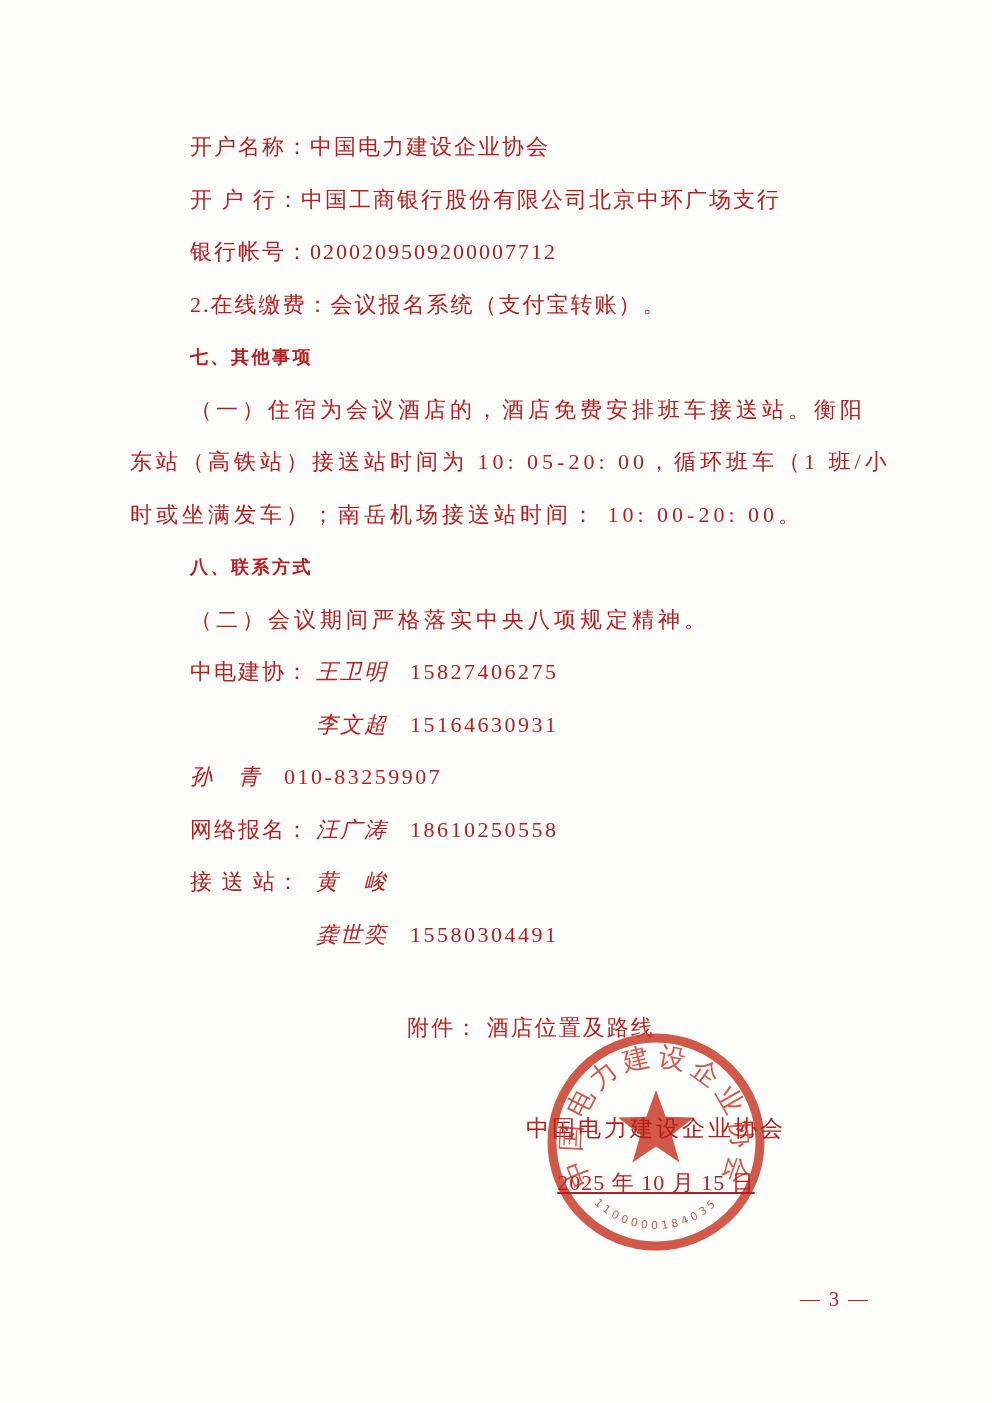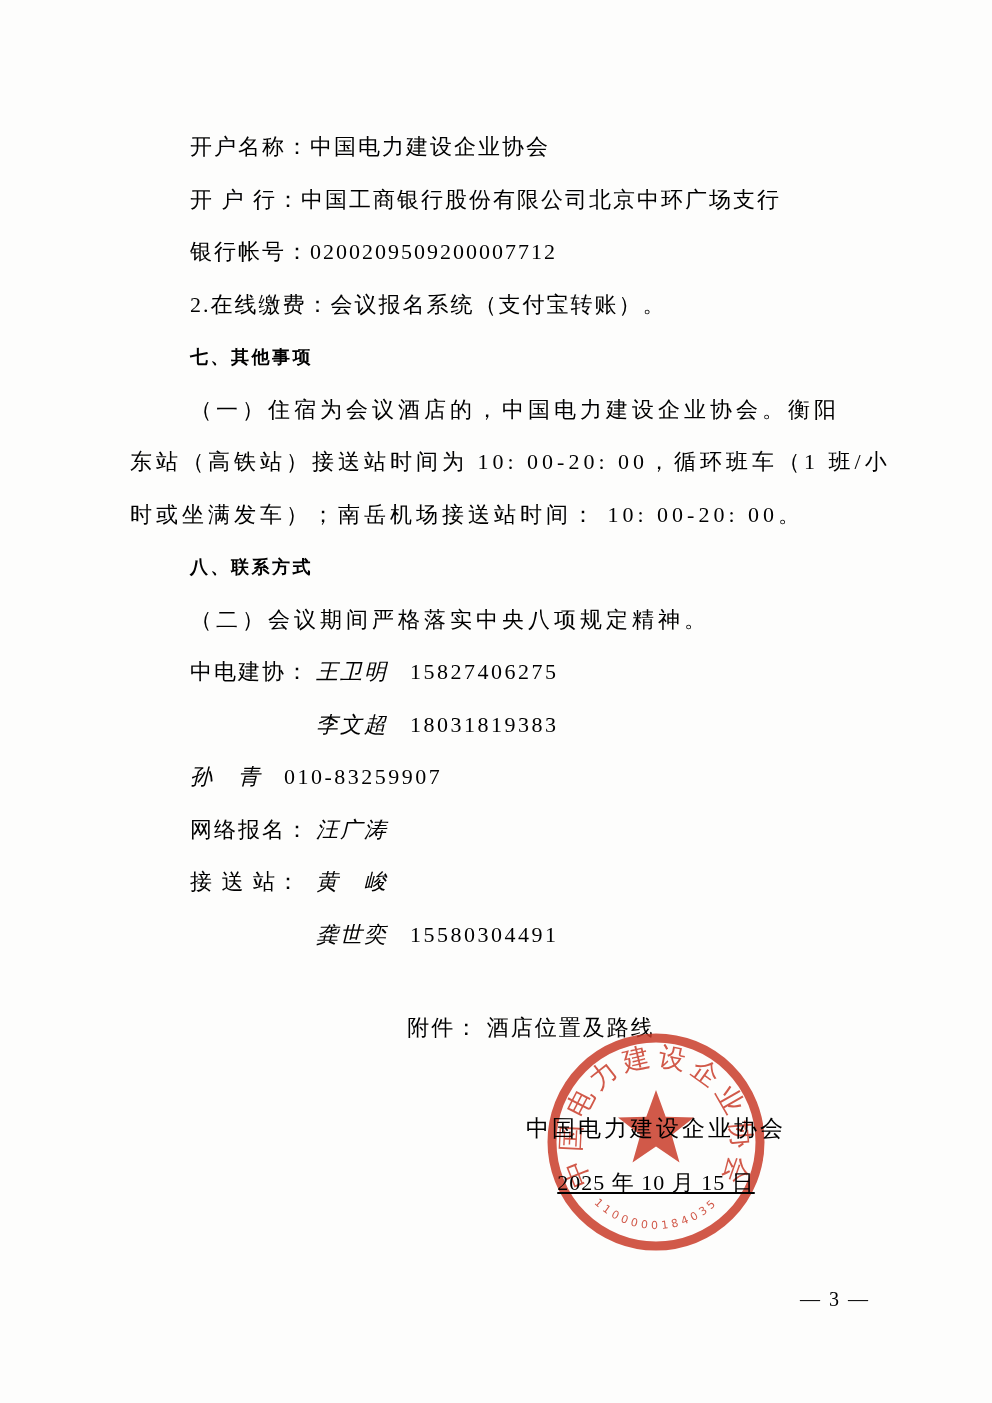--- a/index.html
+++ b/index.html
@@ -4,21 +4,21 @@
 <style>
   html, body { margin: 0; padding: 0; background: #e8e8e8; }
   .page {
     position: relative;
     width: 992px;
     height: 1403px;
     margin: 0 auto;
     background: #fdfdfc;
     overflow: hidden;
     font-family: "Liberation Serif", "DejaVu Serif", serif;
-    color: #000000;
+    color: #b91c1c;
   }
   .content {
     position: absolute;
     left: 130px;
     top: 121px;
     width: 742px;
   }
   .line {
     height: 52.5px;
     line-height: 52.5px;
@@ -80,44 +80,45 @@
 
 <div class="page">
 
   <div class="content">
     <div class="line indent">开户名称：中国电力建设企业协会</div>
     <div class="line indent">开 户 行：中国工商银行股份有限公司北京中环广场支行</div>
     <div class="line indent">银行帐号：0200209509200007712</div>
     <div class="line indent">2.在线缴费：会议报名系统（支付宝转账）。</div>
 
     <div class="line indent heading">七、其他事项</div>
-    <div class="line indent para">（一）住宿为会议酒店的，中国电力建设企业协会。衡阳</div>
-    <div class="line para">东站（高铁站）接送站时间为 10: 00-20: 00，循环班车（1 班/小</div>
+    <div class="line indent para">（一）住宿为会议酒店的，酒店免费安排班车接送站。衡阳</div>
+    <div class="line para">东站（高铁站）接送站时间为 10: 05-20: 00，循环班车（1 班/小</div>
     <div class="line para">时或坐满发车）；南岳机场接送站时间： 10: 00-20: 00。</div>
     <div class="line indent heading">八、联系方式</div>
 
     <div class="line indent para">（二）会议期间严格落实中央八项规定精神。</div>
 
     <div class="line indent contact-row">
       <span class="c-label">中电建协：</span>
       <span class="c-name">王卫明</span>
       <span class="c-phone">15827406275</span>
     </div>
     <div class="line indent contact-row">
       <span class="c-label"></span>
       <span class="c-name">李文超</span>
-      <span class="c-phone">18031819383</span>
+      <span class="c-phone">15164630931</span>
     </div>
     <div class="line indent contact-row">
       <span class="c-name">孙　青</span>
       <span class="c-phone">010-83259907</span>
     </div>
     <div class="line indent contact-row">
       <span class="c-label">网络报名：</span>
       <span class="c-name">汪广涛</span>
+      <span class="c-phone">18610250558</span>
     </div>
     <div class="line indent contact-row">
       <span class="c-label">接 送 站：</span>
       <span class="c-name">黄　峻</span>
     </div>
     <div class="line indent contact-row">
       <span class="c-label"></span>
       <span class="c-name">龚世奕</span>
       <span class="c-phone">15580304491</span>
     </div>

